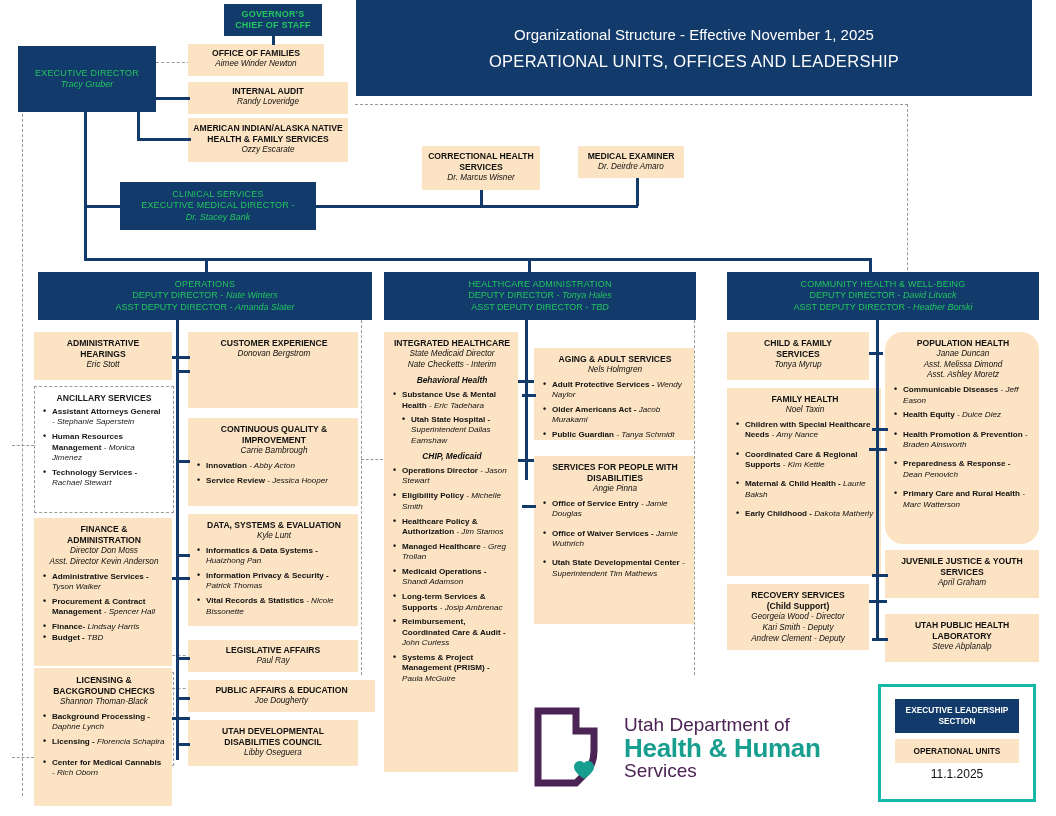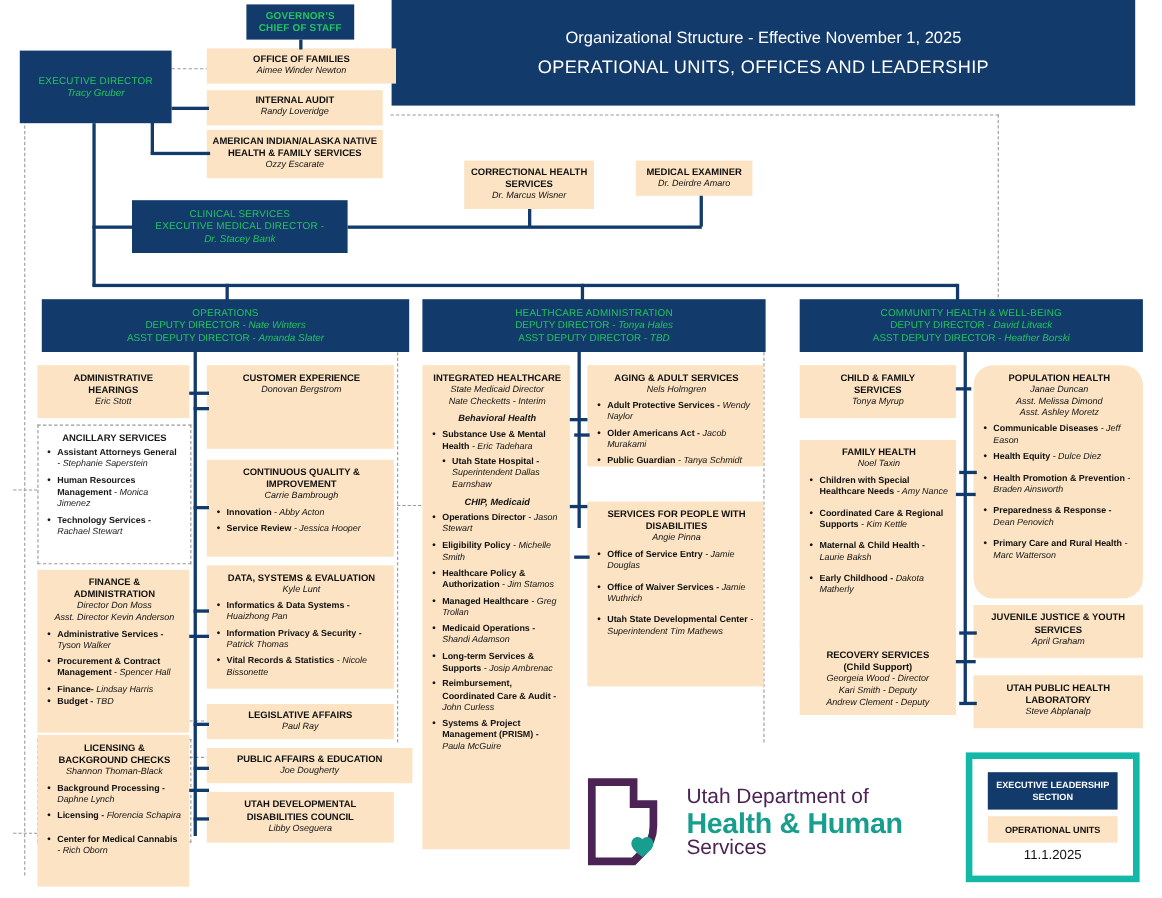--- a/index.html
+++ b/index.html
@@ -64,21 +64,21 @@
 
   
   #header{
     background:#123A6B;color:#fff;
     display:flex;flex-direction:column;align-items:center;justify-content:center;
   }
   #header .h1{font-size:15px;margin-bottom:9px;}
   #header .h2{font-size:16.5px;letter-spacing:.3px;}
 
   
-  #legend{border:6px solid #14b8a6;background:#fff;}
+  #legend{border:3px solid #14b8a6;background:#fff;}
   #legend .lg-navy{background:#123A6B;color:#fff;font-weight:bold;font-size:8.3px;
      text-align:center;display:flex;align-items:center;justify-content:center;line-height:1.3;}
   #legend .lg-tan{background:#FBE3C3;color:#111;font-weight:bold;font-size:8.3px;
      text-align:center;display:flex;align-items:center;justify-content:center;}
   #legend .lg-date{font-size:12px;text-align:center;color:#111;}
 
   
   #logo-wrap{display:flex;align-items:center;}
   #logo-text{margin-left:8px;line-height:1.02;}
   #logo-text .l1{font-size:19px;color:#4B2354;}
@@ -113,21 +113,21 @@
 <div class="abs navy" style="left:224px;top:4px;width:98px;height:32px;">
   <div class="t1" style="white-space:pre-line;">GOVERNOR’S
 CHIEF OF STAFF</div>
 </div>
 
 <div class="abs navy" style="left:18px;top:46px;width:138px;height:66px;">
   <div class="t1" style="font-weight:normal;">EXECUTIVE DIRECTOR</div>
   <div class="t2" style="font-style:italic;">Tracy Gruber</div>
 </div>
 
-<div class="abs tan" style="left:188px;top:44px;width:172px;height:32px;padding:4px 4px 0 4px;">
+<div class="abs tan" style="left:188px;top:44px;width:136px;height:32px;padding:4px 4px 0 4px;">
   <span class="hd">OFFICE OF FAMILIES</span>
   <span class="sub">Aimee Winder Newton</span>
 </div>
 
 <div class="abs tan" style="left:188px;top:82px;width:160px;height:32px;padding:4px 4px 0 4px;">
   <span class="hd">INTERNAL AUDIT</span>
   <span class="sub">Randy Loveridge</span>
 </div>
 
 <div class="abs tan" style="left:188px;top:118px;width:160px;height:44px;padding:5px 4px 0 4px;">
@@ -295,21 +295,21 @@
     <li><span>Eligibility Policy</span><i> - Michelle Smith</i></li>
     <li><span>Healthcare Policy &amp; Authorization</span><i> - Jim Stamos</i></li>
     <li><span>Managed Healthcare</span><i> - Greg Trollan</i></li>
     <li><span>Medicaid Operations -</span><i> Shandi Adamson</i></li>
     <li><span>Long-term Services &amp; Supports</span><i> - Josip Ambrenac</i></li>
     <li><span>Reimbursement, Coordinated Care &amp; Audit -</span><i> John Curless</i></li>
     <li><span>Systems &amp; Project Management (PRISM) -</span><i> Paula McGuire</i></li>
   </ul>
 </div>
 
-<div class="abs tan" style="left:534px;top:332px;width:160px;height:92px;padding:6px 7px 0 9px;">
+<div class="abs tan" style="left:534px;top:348px;width:160px;height:92px;padding:6px 7px 0 9px;">
   <span class="hd">AGING &amp; ADULT SERVICES</span>
   <span class="sub">Nels Holmgren</span>
   <ul class="bl">
     <li><span>Adult Protective Services -</span><i> Wendy Naylor</i></li>
     <li><span>Older Americans Act -</span><i> Jacob Murakami</i></li>
     <li><span>Public Guardian</span><i> - Tanya Schmidt</i></li>
   </ul>
 </div>
 
 <div class="abs tan" style="left:534px;top:456px;width:160px;height:168px;padding:6px 7px 0 9px;">
@@ -328,21 +328,21 @@
 <div class="ln hl" style="left:518px;top:459px;width:16px;"></div>
 <div class="ln hl" style="left:522px;top:394px;width:14px;"></div>
 <div class="ln hl" style="left:522px;top:505px;width:14px;"></div>
 
 <div class="abs tan" style="left:727px;top:332px;width:142px;height:48px;padding:6px 5px 0 5px;">
   <span class="hd" style="white-space:pre-line;">CHILD &amp; FAMILY
 SERVICES</span>
   <span class="sub">Tonya Myrup</span>
 </div>
 
-<div class="abs tan" style="left:727px;top:400px;width:142px;height:188px;padding:6px 7px 0 9px;">
+<div class="abs tan" style="left:727px;top:388px;width:154px;height:188px;padding:6px 7px 0 9px;">
   <span class="hd">FAMILY HEALTH</span>
   <span class="sub">Noel Taxin</span>
   <ul class="bl">
     <li style="margin-bottom:9px;"><span>Children with Special Healthcare Needs</span><i> - Amy Nance</i></li>
     <li style="margin-bottom:9px;"><span>Coordinated Care &amp; Regional Supports</span><i> - Kim Kettle</i></li>
     <li style="margin-bottom:9px;"><span>Maternal &amp; Child Health -</span><i> Laurie Baksh</i></li>
     <li><span>Early Childhood -</span><i> Dakota Matherly</i></li>
   </ul>
 </div>
 

